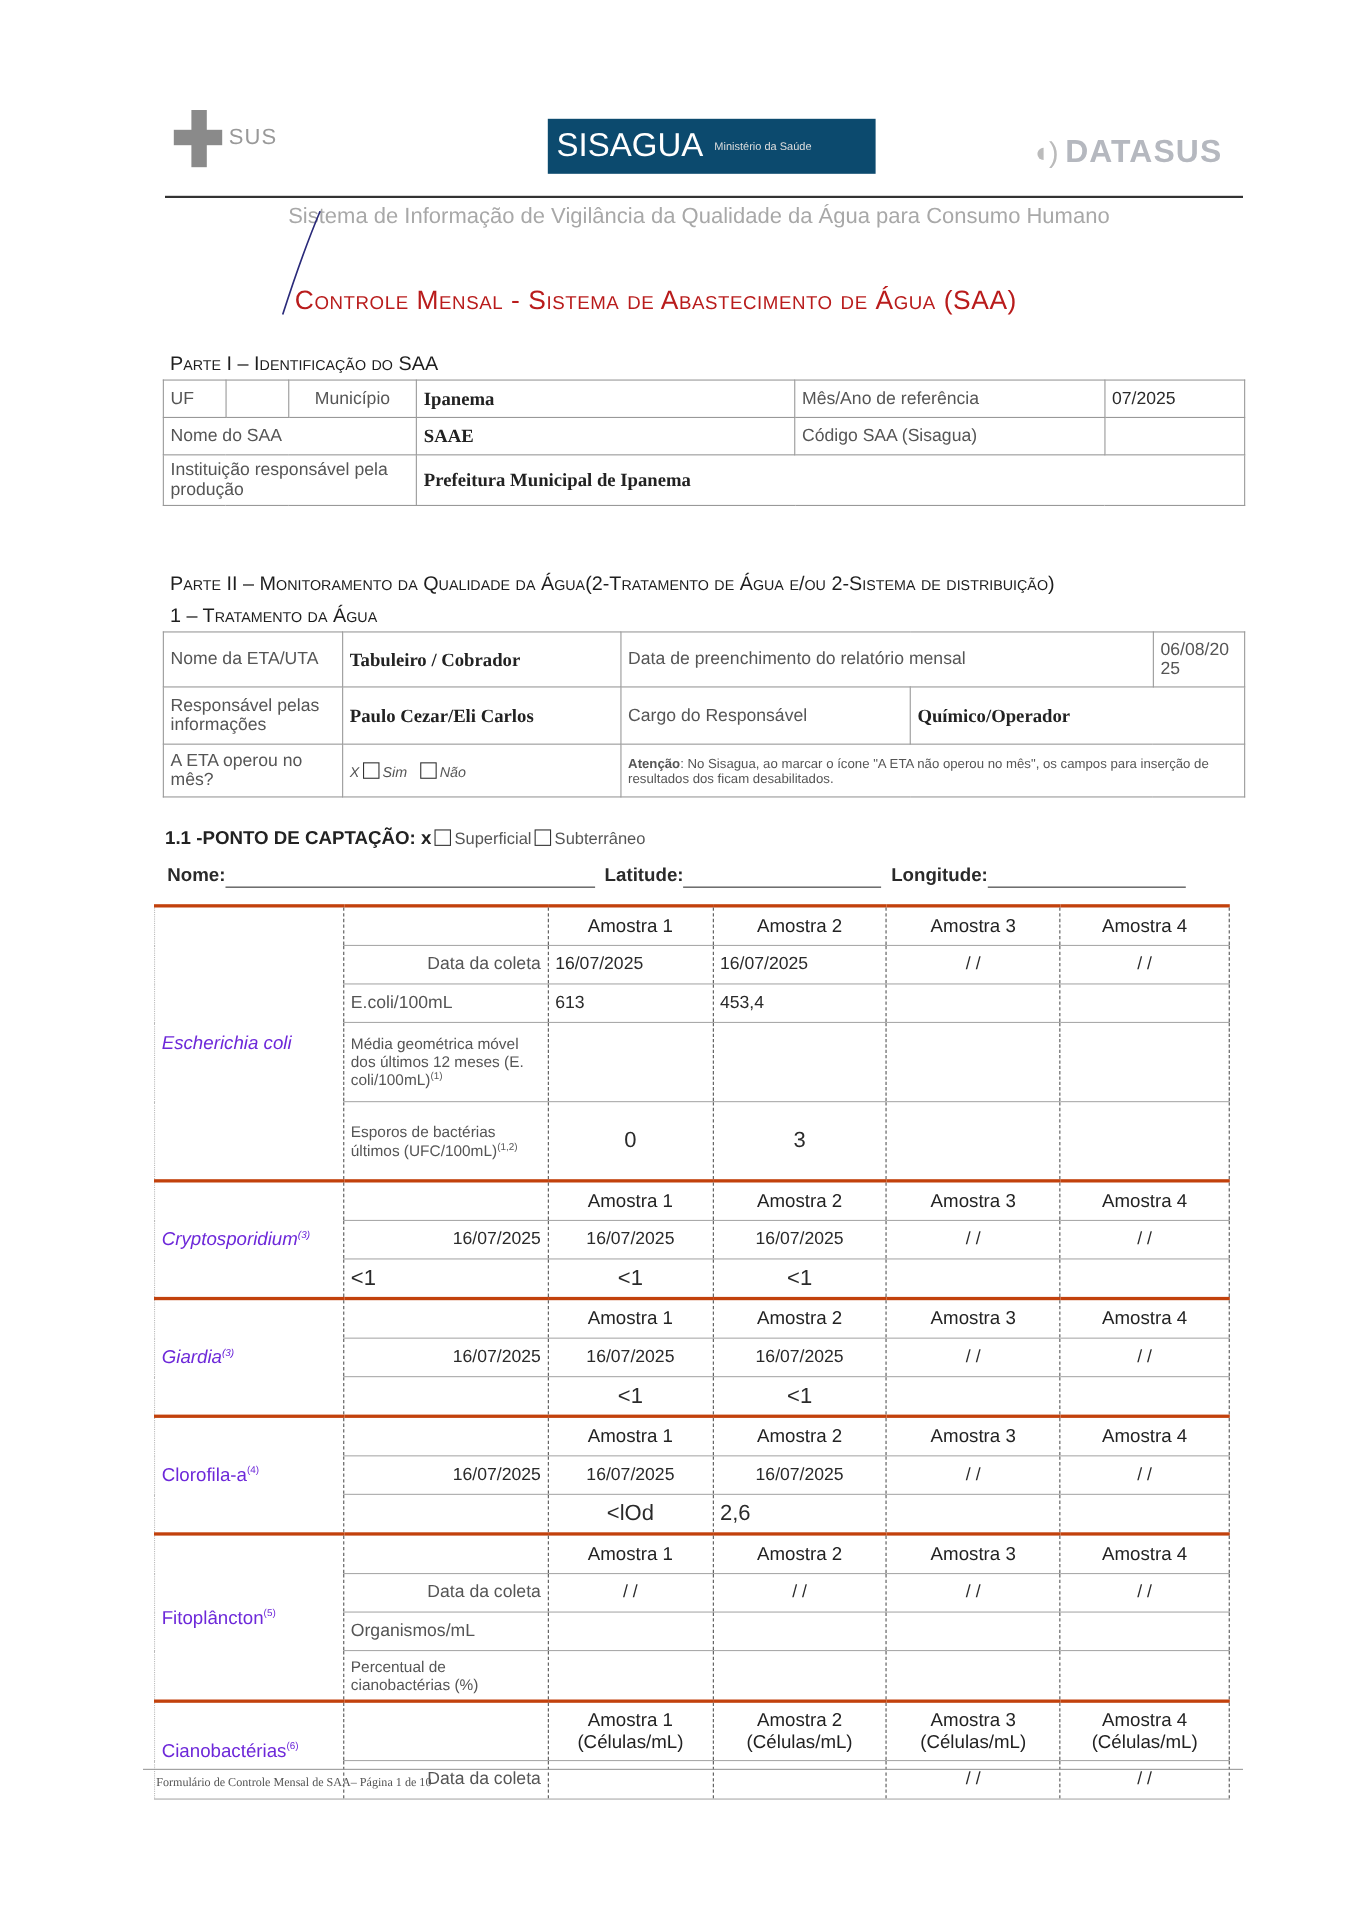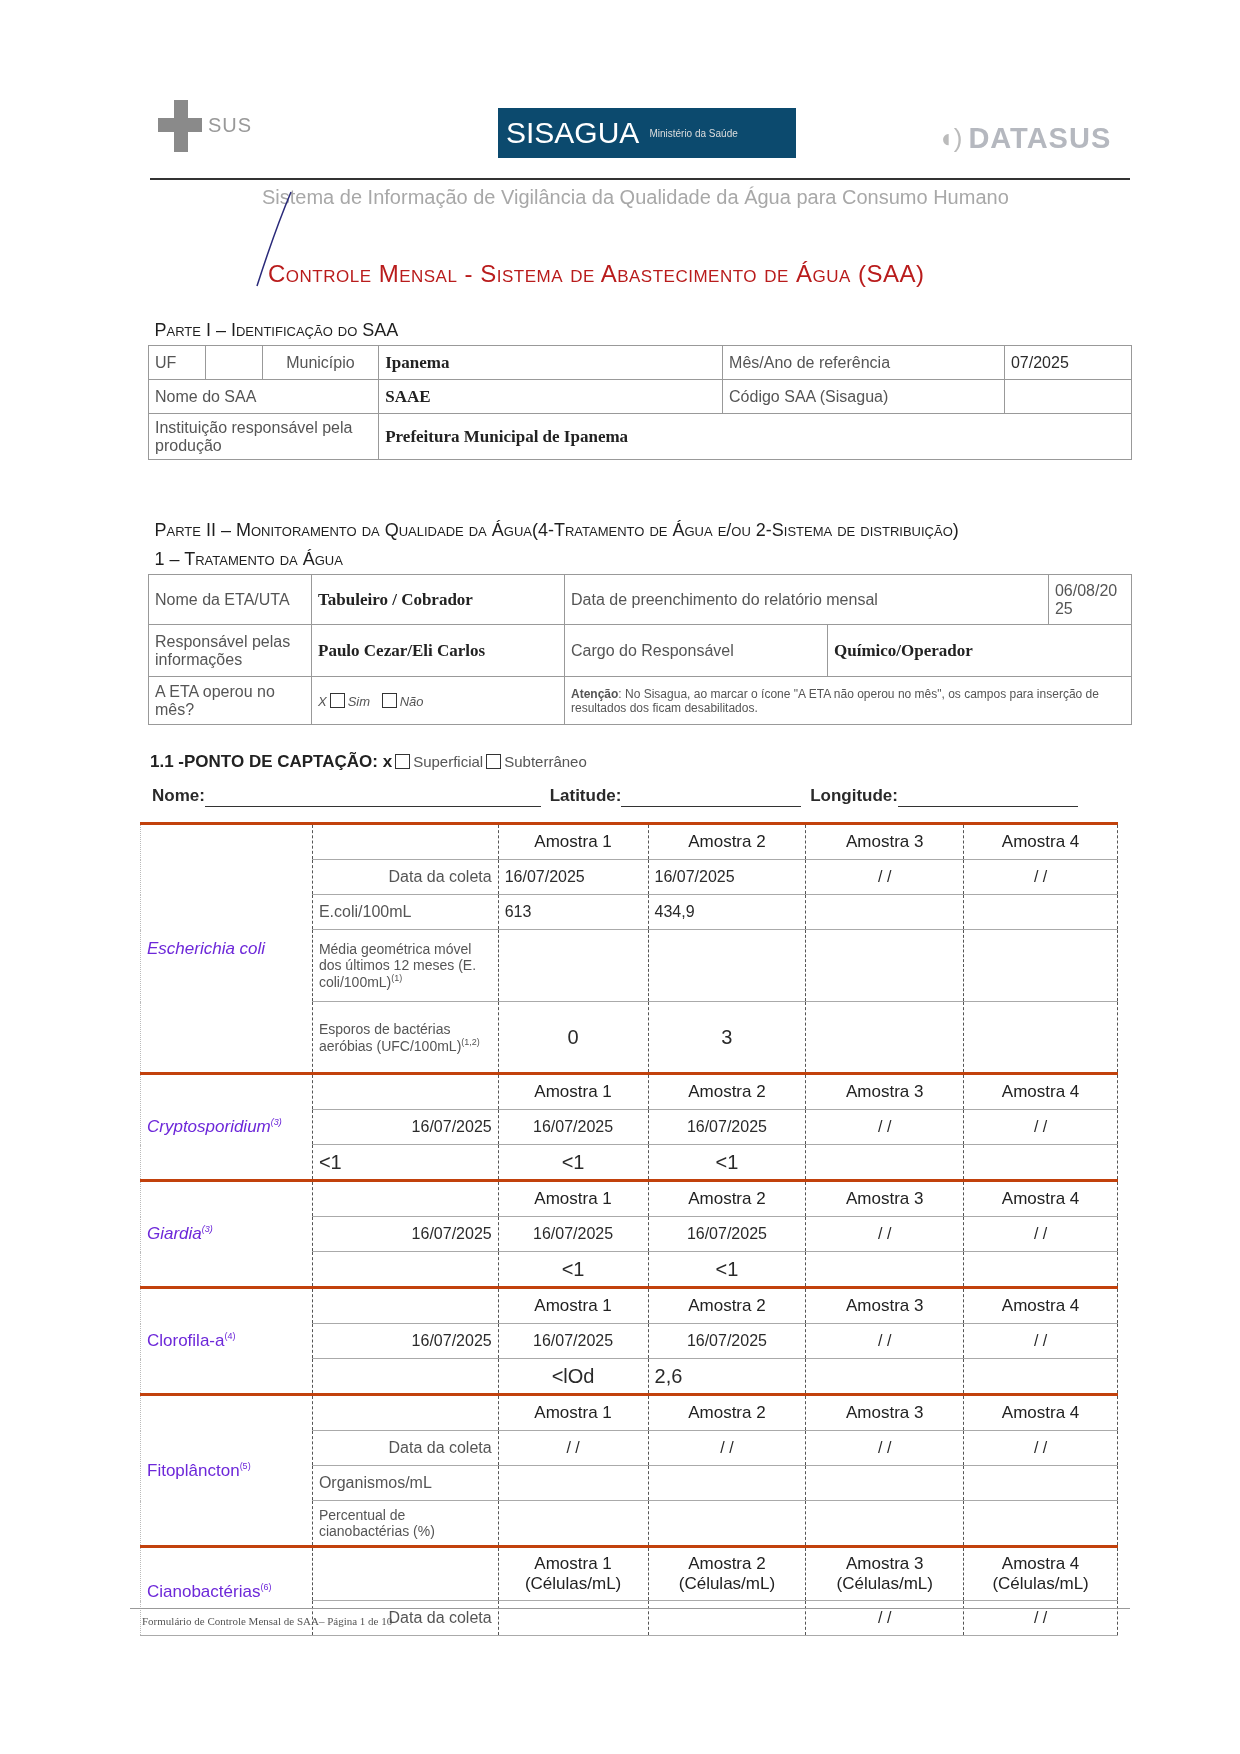--- a/index.html
+++ b/index.html
@@ -88,21 +88,21 @@
   <tr style="height:46px;">
     <td colspan="3" class="label">Instituição responsável pela produção</td>
     <td colspan="3" class="val">Prefeitura Municipal de Ipanema</td>
   </tr>
 </tbody>
   </table>
 
 <table class="frame" style="top:516px;">
   <tbody>
       <tr>
-        <td colspan="5" class="sec-title">Parte II – Monitoramento da Qualidade da Água(4-Tratamento de Água e/ou 2-Sistema de distribuição)</td>
+        <td colspan="5" class="sec-title">Parte II – Monitoramento da Qualidade da Água(2-Tratamento de Água e/ou 2-Sistema de distribuição)</td>
       </tr>
   <tr>
         <td colspan="5" class="sec-title">1 – Tratamento da Água</td>
       </tr>
   <tr style="height:50px;">
     <td class="label" style="width:150px;">Nome da ETA/UTA</td>
     <td class="val" style="width:240px;">Tabuleiro / Cobrador</td>
     <td colspan="2" class="label">Data de preenchimento do relatório mensal</td>
     <td class="label" style="width:70px;word-break:break-all;">06/08/2025</td>
   </tr>
@@ -155,33 +155,33 @@
   <tr>
     <td class="right label">Data da coleta</td>
     <td>16/07/2025</td>
     <td>16/07/2025</td>
     <td class="center">/ /</td>
     <td class="center">/ /</td>
   </tr>
   <tr>
     <td class="label">E.coli/100mL</td>
     <td>613</td>
-    <td>434,9</td>
+    <td>453,4</td>
     <td></td>
     <td></td>
   </tr>
   <tr style="height:72px;">
     <td class="label" style="font-size:14px;"><span>Média geométrica móvel dos últimos 12 meses (E. coli/100mL)</span><sup>(1)</sup></td>
     <td></td>
         <td></td>
         <td></td>
         <td></td>
   </tr>
   <tr style="height:72px;">
-    <td class="label" style="font-size:14px;"><span>Esporos de bactérias aeróbias (UFC/100mL)</span><sup>(1,2)</sup></td>
+    <td class="label" style="font-size:14px;"><span>Esporos de bactérias últimos (UFC/100mL)</span><sup>(1,2)</sup></td>
     <td class="center big">0</td>
     <td class="center big">3</td>
     <td></td>
     <td></td>
   </tr>
 
   <tr class="sep">
     <td class="param" rowspan="3" style="font-style:italic;"><span>Cryptosporidium</span><sup>(3)</sup></td>
     <td></td>
     <td class="hd">Amostra 1</td>

